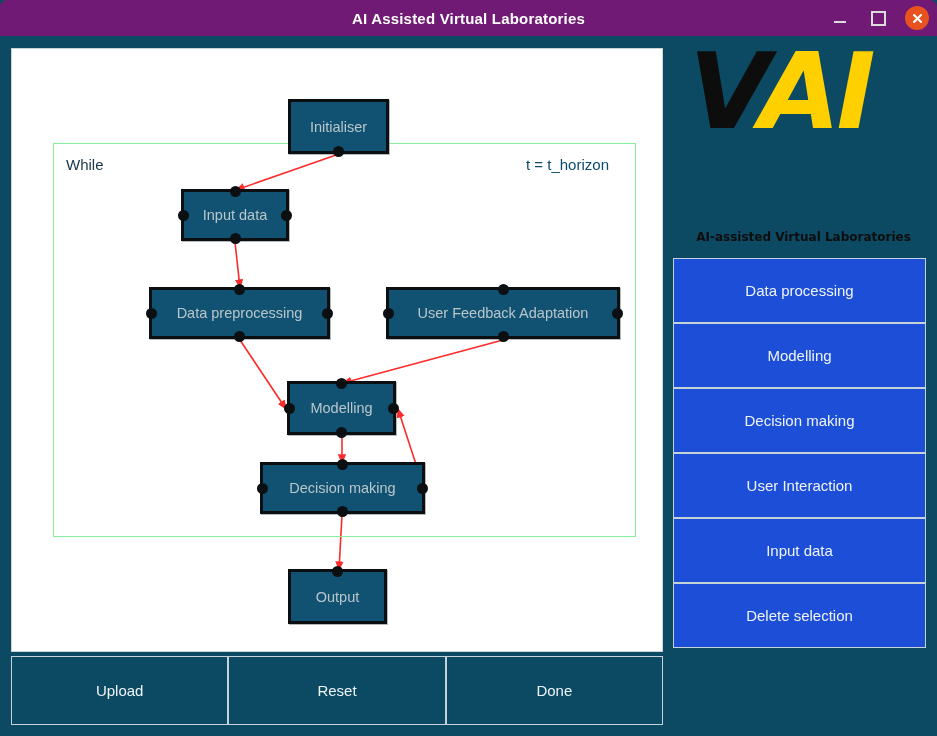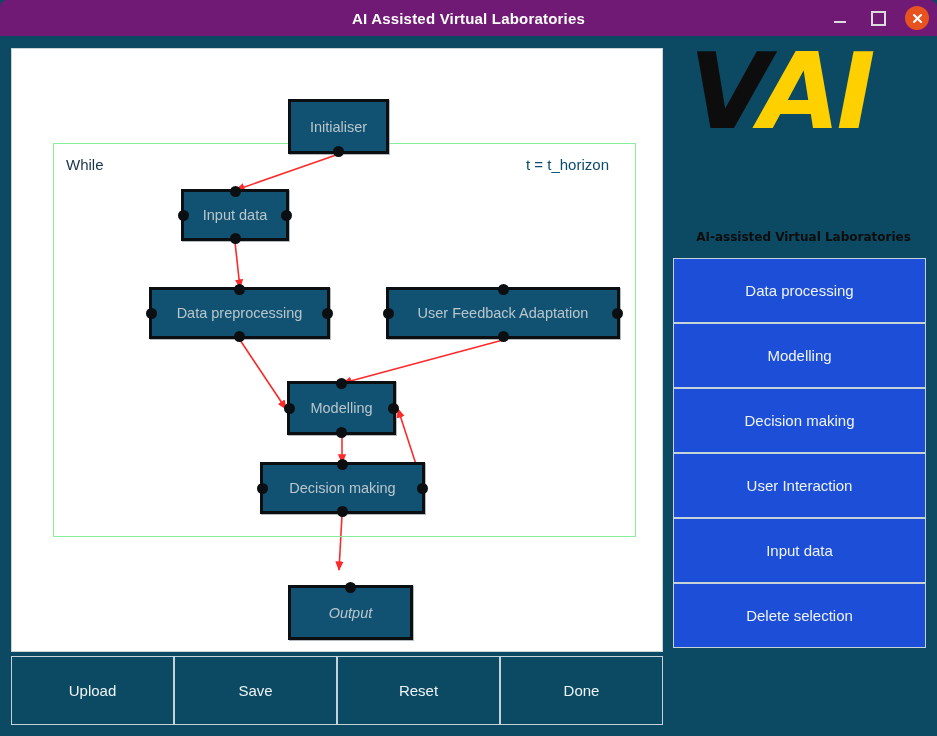--- a/index.html
+++ b/index.html
@@ -240,37 +240,34 @@
             <div class="port r"></div>
             <div class="port b"></div>
           </div>
           <div class="node" style="left: 248px; top: 413px; width: 165px; height: 52px;">
             <span>Decision making</span>
             <div class="port t"></div>
             <div class="port l"></div>
             <div class="port r"></div>
             <div class="port b"></div>
           </div>
-          <div class="node" style="left: 276px; top: 536px; width: 125px; height: 55px; font-style: italic;">
+          <div class="node" style="left: 276px; top: 520px; width: 99px; height: 55px;">
             <span>Output</span>
             <div class="port t"></div>
           </div>
         </div>
 
     </div>
   </div>
 
   <div class="toolbar" id="toolbar">
       <div class="tb-btn">
         <span>Upload</span>
       </div>
       <div class="tb-btn">
-        <span>Save</span>
-      </div>
-      <div class="tb-btn">
         <span>Reset</span>
       </div>
       <div class="tb-btn">
         <span>Done</span>
       </div>
     </div>
 
   <div class="sidebar">
 
     <div class="logo-area">

